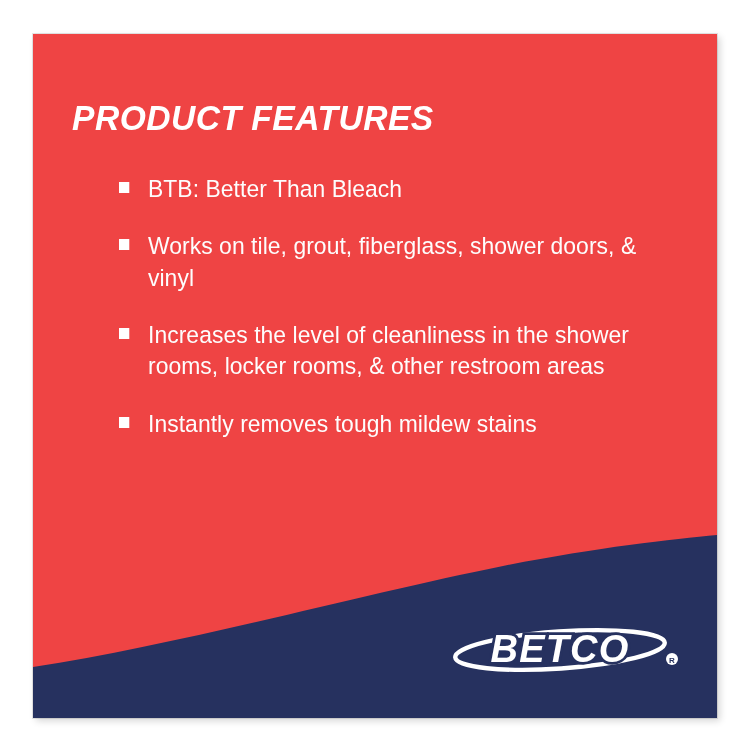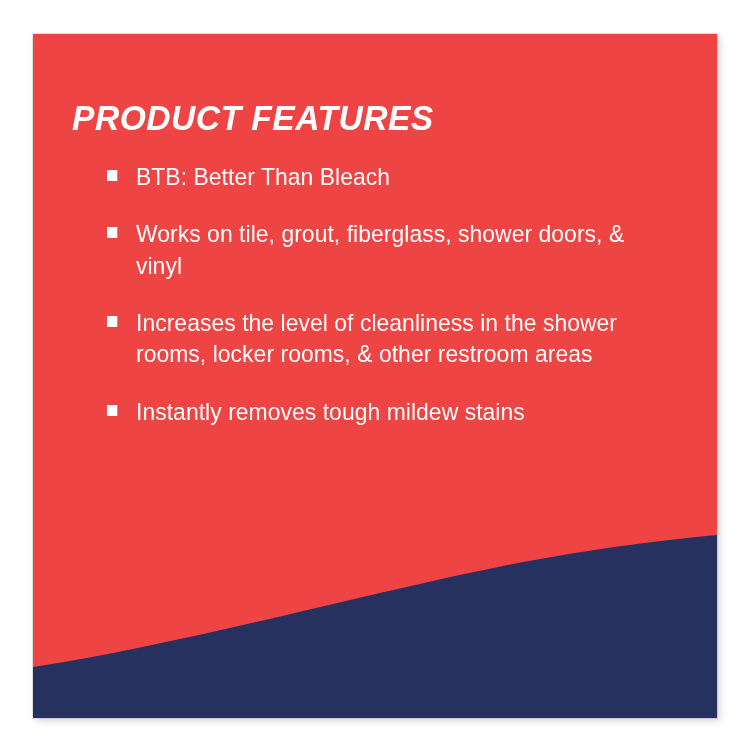--- a/index.html
+++ b/index.html
@@ -56,21 +56,21 @@
     transform-origin: left center;
     white-space: nowrap;
   }
 
   
   #features {
     position: absolute;
     left: 74px;
     top: 127px;
     width: 600px;
-    margin: 0;
+    margin: 12px;
     padding: 0;
     list-style: none;
   }
   .feature {
     position: relative;
     padding-left: 31px;
     margin-bottom: 26px;
     color: #fdfdfd;
     font-family: "Liberation Sans Narrow", "Liberation Sans", sans-serif;
     font-size: 24.5px;
@@ -126,15 +126,28 @@
       <li class="feature">
         <span class="bullet-square"></span>
         <span class="feature-text">Increases the level of cleanliness in the shower rooms, locker rooms, &amp; other restroom areas</span>
       </li>
       <li class="feature">
         <span class="bullet-square"></span>
         <span class="feature-text">Instantly removes tough mildew stains</span>
       </li>
     </ul>
 
+    <div id="logo">
+      <svg viewBox="0 0 230 60">
+
+        <ellipse cx="108" cy="31" rx="105" ry="18.5" fill="none" stroke="#ffffff" stroke-width="4.4" transform="rotate(-4 108 31)"></ellipse>
+
+        <text x="108" y="43" text-anchor="middle" font-family="'Liberation Sans Narrow','Liberation Sans',sans-serif" font-size="38" font-weight="700" font-style="italic" letter-spacing="1.2" stroke="#26315f" stroke-width="5.5" paint-order="stroke" fill="#ffffff">BETCO</text>
+
+        <g>
+          <circle cx="220" cy="40" r="6" fill="#ffffff"></circle>
+          <text x="220" y="43.6" text-anchor="middle" font-family="'Liberation Sans','Liberation Sans',sans-serif" font-size="8" font-weight="700" fill="#26315f">R</text>
+        </g>
+      </svg>
+    </div>
 
   </div>
 </div>
 
 </body></html>

